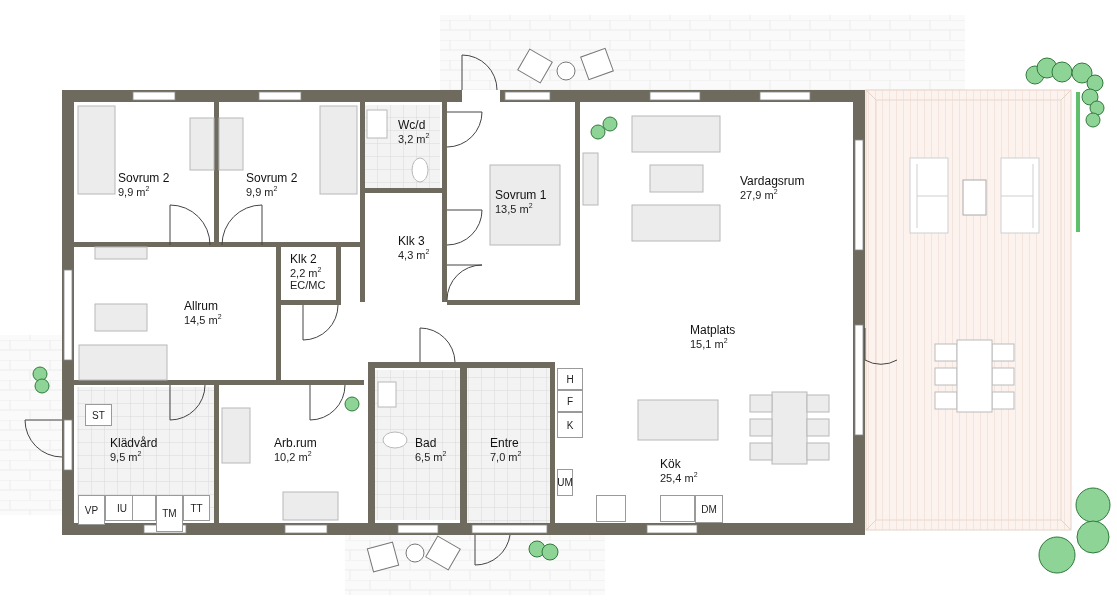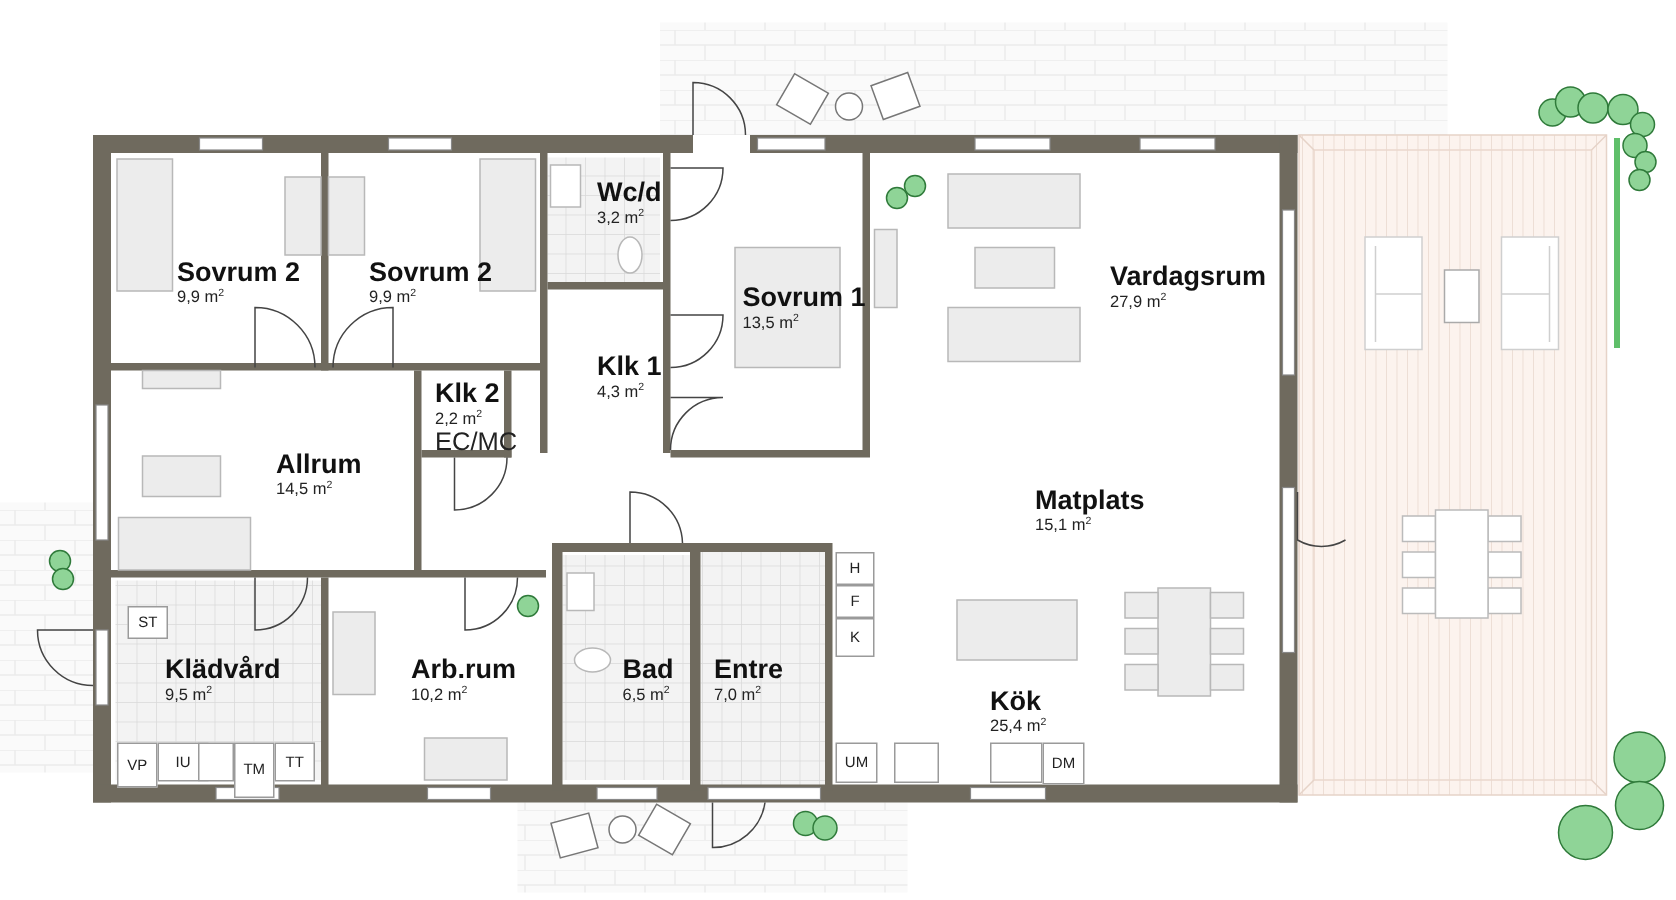--- a/index.html
+++ b/index.html
@@ -1,22 +1,22 @@
 <!DOCTYPE html>
 <html><head>
 <meta charset="utf-8">
 <style>
   html, body { margin:0; padding:0; background:#ffffff; }
   body { width:1117px; height:600px; position:relative; overflow:hidden; font-family:"Liberation Sans", sans-serif; }
   #plan { position:absolute; left:0; top:0; width:1117px; height:600px; }
   .room-label { position:absolute; text-align:left; color:#111; line-height:1.1; white-space:nowrap; }
-  .room-name { font-weight:bold; font-size:18px; display:block; }
+  .room-name { font-weight:normal; font-size:12px; display:block; }
   .room-area { font-size:11px; display:block; color:#222; }
   .room-area sup { font-size:7px; }
-  .room-note { font-size:17px; display:block; color:#222; }
+  .room-note { font-size:11px; display:block; color:#222; }
   .cab { position:absolute; background:#fff; border:1px solid #9a9a9a; font-size:10px; color:#222; display:flex; align-items:center; justify-content:center; box-sizing:border-box; }
   .center { text-align:left; }
 </style>
 </head>
 <body>
 
 <div id="plan">
 <svg width="1117" height="600" viewBox="0 0 1117 600" style="position:absolute;left:0;top:0">
   <defs>
     <pattern id="paving" width="40" height="20" patternUnits="userSpaceOnUse">
@@ -211,21 +211,21 @@
 </div>
 <div class="room-label" style="left:495px;top:189px">
   <span class="room-name">Sovrum 1</span>
   <span class="room-area"><span>13,5</span> <span>m</span><sup>2</sup></span>
 </div>
 <div class="room-label" style="left:740px;top:175px">
   <span class="room-name">Vardagsrum</span>
   <span class="room-area"><span>27,9</span> <span>m</span><sup>2</sup></span>
 </div>
 <div class="room-label" style="left:398px;top:235px">
-  <span class="room-name">Klk 1</span>
+  <span class="room-name">Klk 3</span>
   <span class="room-area"><span>4,3</span> <span>m</span><sup>2</sup></span>
 </div>
 <div class="room-label center" style="left:290px;top:253px;width:40px">
   <span class="room-name">Klk 2</span>
   <span class="room-area"><span>2,2</span> <span>m</span><sup>2</sup></span>
   <span class="room-note">EC/MC</span>
 </div>
 <div class="room-label" style="left:184px;top:300px">
   <span class="room-name">Allrum</span>
   <span class="room-area"><span>14,5</span> <span>m</span><sup>2</sup></span>
@@ -239,36 +239,36 @@
   <span class="room-area"><span>9,5</span> <span>m</span><sup>2</sup></span>
 </div>
 <div class="room-label" style="left:274px;top:437px">
   <span class="room-name">Arb.rum</span>
   <span class="room-area"><span>10,2</span> <span>m</span><sup>2</sup></span>
 </div>
 <div class="room-label" style="left:415px;top:437px">
   <span class="room-name">Bad</span>
   <span class="room-area"><span>6,5</span> <span>m</span><sup>2</sup></span>
 </div>
-<div class="room-label" style="left:476px;top:437px">
+<div class="room-label" style="left:490px;top:437px">
   <span class="room-name">Entre</span>
   <span class="room-area"><span>7,0</span> <span>m</span><sup>2</sup></span>
 </div>
 <div class="room-label" style="left:660px;top:458px">
   <span class="room-name">Kök</span>
   <span class="room-area"><span>25,4</span> <span>m</span><sup>2</sup></span>
 </div>
 
 <div class="cab" style="left:85px;top:404px;width:27px;height:22px">ST</div>
 <div class="cab" style="left:78px;top:495px;width:27px;height:30px">VP</div>
 <div class="cab" style="left:105px;top:495px;width:34px;height:26px">IU</div>
 <div class="cab" style="left:132px;top:495px;width:24px;height:26px"></div>
 <div class="cab" style="left:156px;top:495px;width:27px;height:37px">TM</div>
 <div class="cab" style="left:183px;top:495px;width:27px;height:26px">TT</div>
 <div class="cab" style="left:557px;top:368px;width:26px;height:22px">H</div>
 <div class="cab" style="left:557px;top:390px;width:26px;height:22px">F</div>
 <div class="cab" style="left:557px;top:412px;width:26px;height:26px">K</div>
-<div class="cab" style="left:557px;top:495px;width:28px;height:27px">UM</div>
+<div class="cab" style="left:557px;top:469px;width:16px;height:27px">UM</div>
 <div class="cab" style="left:596px;top:495px;width:30px;height:27px"></div>
 <div class="cab" style="left:660px;top:495px;width:35px;height:27px"></div>
 <div class="cab" style="left:695px;top:495px;width:28px;height:28px">DM</div>
 
 </div>
 
 </body></html>

